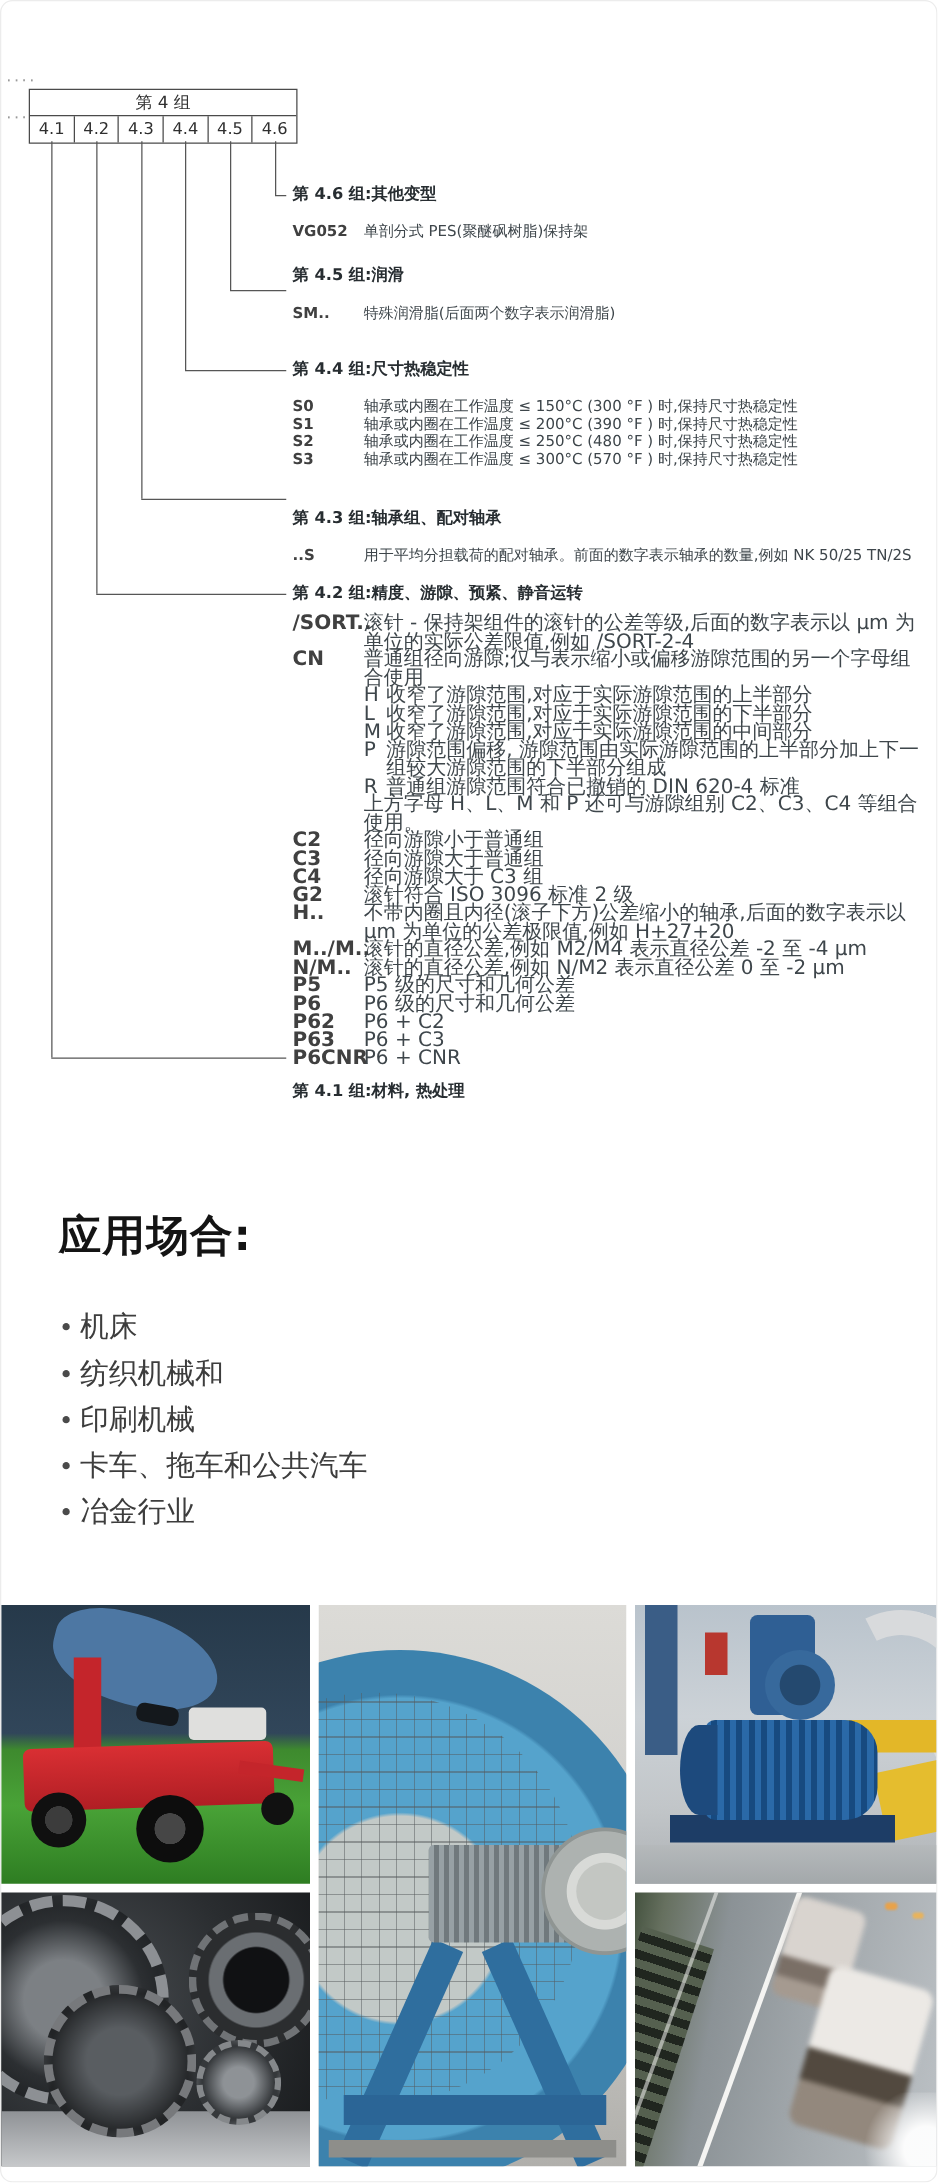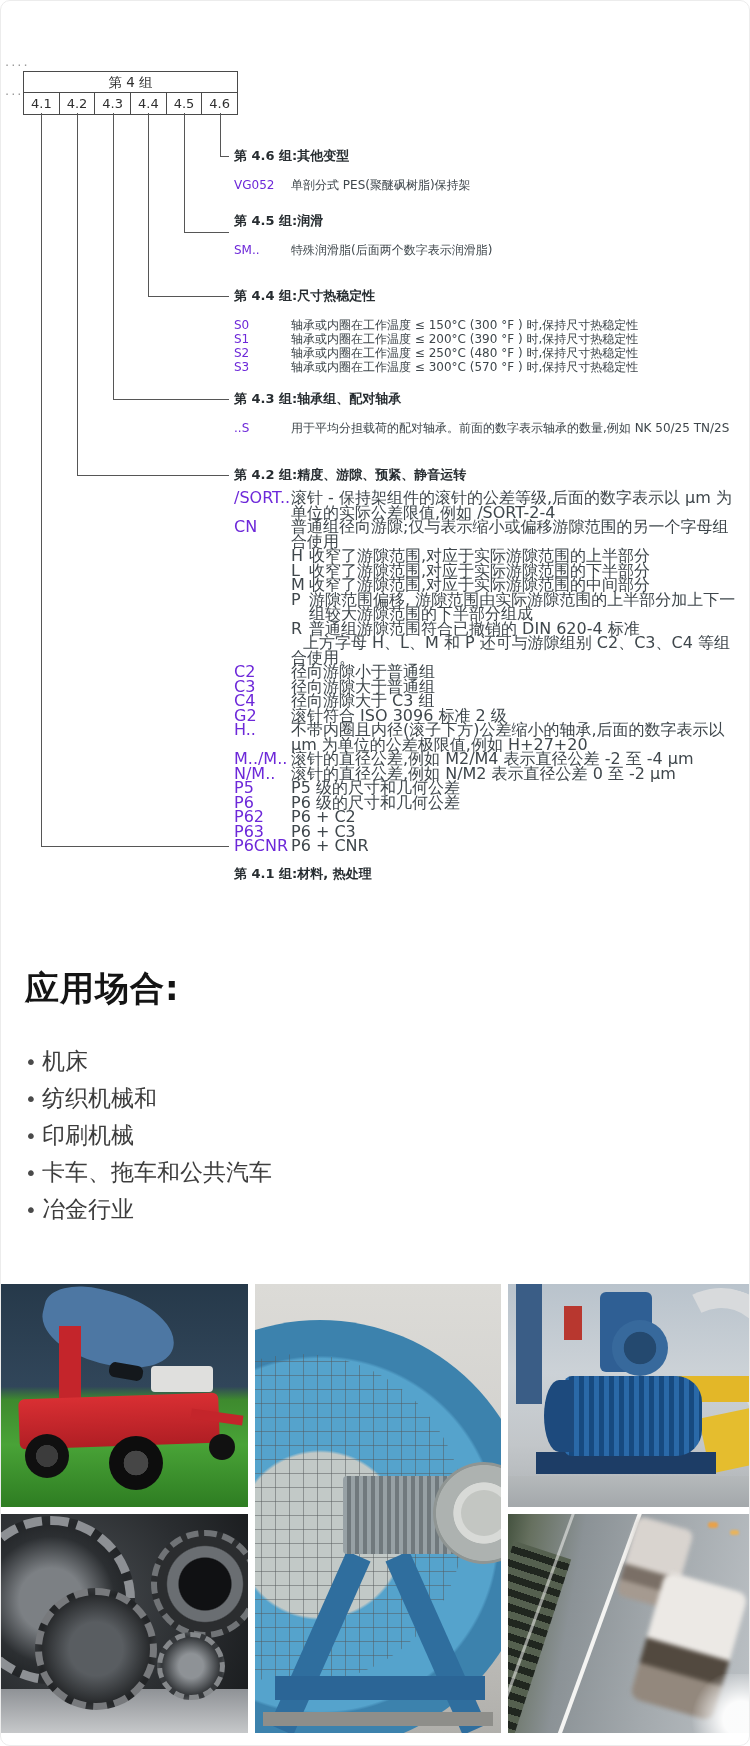--- a/index.html
+++ b/index.html
@@ -23,34 +23,34 @@
   .vl45{left:183px;top:112px;height:119px;} .hl45{left:183px;top:231px;width:45px;}
   .vl44{left:147px;top:112px;height:183px;} .hl44{left:147px;top:295px;width:81px;}
   .vl43{left:112px;top:112px;height:286px;} .hl43{left:112px;top:398px;width:116px;}
   .vl42{left:76px;top:112px;height:362px;}  .hl42{left:76px;top:474px;width:152px;}
   .vl41{left:40px;top:112px;height:733px;}  .hl41{left:40px;top:845px;width:188px;}
 
   .sec{position:absolute;left:233px;width:507px;}
   .sec-title{font-size:13px;line-height:16px;font-weight:700;color:#272d31;}
   .entries{margin-top:14px;}
   .entry{display:flex;font-size:12px;line-height:14px;color:#3e464b;margin:0;}
-  .entry .code{width:57px;flex:none;font-weight:400;color:#6d28d9;}
+  .entry .code{width:57px;flex:none;font-weight:700;color:#404040;}
   .entry .desc{flex:1;}
   #sec46{top:147px;} #sec45{top:212px;} #sec44{top:287px;}
-  #sec43{top:390px;} #sec42{top:466px;} #sec41{top:865px;}
+  #sec43{top:406px;} #sec42{top:466px;} #sec41{top:865px;}
   #sec42 .entries{margin-top:8px;}
   #sec42 .entry{line-height:14.5px;font-size:16px;}
   .subs{margin:0;}
   .sub{display:flex;}
   .sub .subkey{width:18px;flex:none;}
   .sub .subtext{flex:1;}
-  .note{margin:12px;}
-
-  
-  .apps{position:absolute;left:24px;top:965px;width:680px;}
+  .note{margin:0;}
+
+  
+  .apps{position:absolute;left:46px;top:965px;width:680px;}
   .apps-title{font-size:34px;font-weight:700;color:#141414;letter-spacing:1px;}
   .apps-list{margin-top:34px;}
   .apps-item{display:flex;align-items:baseline;font-size:23px;color:#3d3d3d;height:37px;}
   .apps-item .bullet{width:17px;flex:none;color:#4a4a4a;font-size:20px;}
 
   
   .photos{position:absolute;left:0;top:1283px;width:750px;height:449px;}
   .photo{position:absolute;overflow:hidden;}
   .ph-mower{left:0;top:0;width:247px;height:223px;background:linear-gradient(180deg,#26394a 0%,#31465a 46%,#3e8a2e 52%,#49a337 72%,#2e7d22 100%);}
   .ph-gears{left:0;top:230px;width:247px;height:219px;background:radial-gradient(circle at 30% 40%,#4a4e52 0%,#2a2d30 55%,#17191b 100%);}

